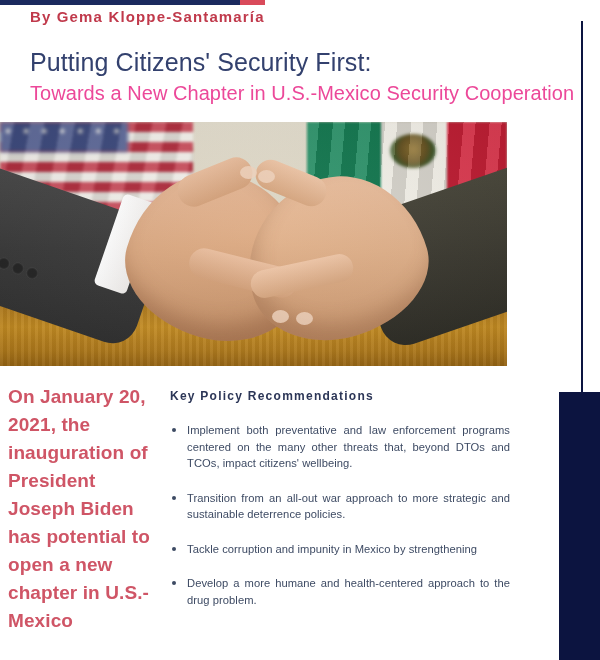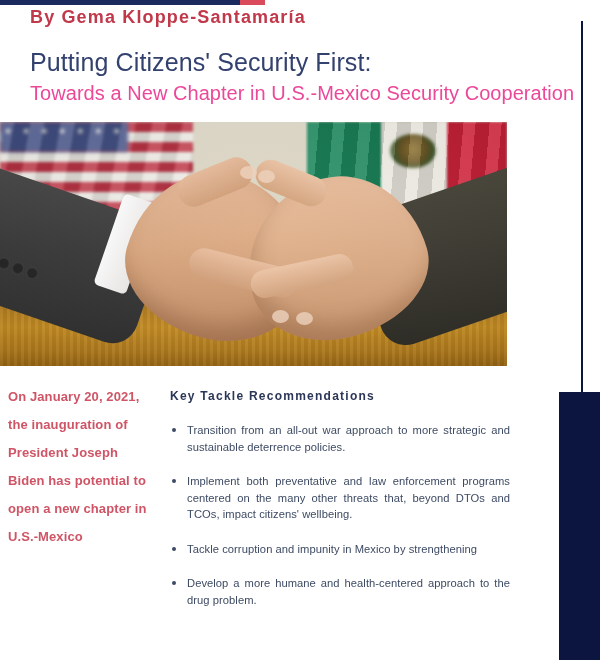--- a/index.html
+++ b/index.html
@@ -57,21 +57,21 @@
   }
 
   
   .header {
     position: absolute;
     left: 30px;
     top: 8px;
     width: 545px;
   }
   .byline {
-    font-size: 18px;
+    font-size: 15px;
     font-weight: bold;
     color: #c0394b;
     letter-spacing: 1.15px;
     line-height: 18px;
     margin: 0 0 21px 0;
     white-space: nowrap;
   }
   .title {
     font-size: 25px;
     font-weight: normal;
@@ -280,21 +280,21 @@
     position: absolute; inset: 0;
     background: radial-gradient(ellipse at 50% 45%, rgba(255,255,255,0.05) 0%, rgba(0,0,0,0.07) 100%);
   }
 
   
   .pull-quote {
     position: absolute;
     left: 8px;
     top: 383px;
     width: 142px;
-    font-size: 13px;
+    font-size: 19px;
     font-weight: bold;
     line-height: 28px;
     color: #cf5566;
     letter-spacing: 0.1px;
   }
 
   .recs {
     position: absolute;
     left: 170px;
     top: 388px;
@@ -391,20 +391,20 @@
     <div class="nail" style="left:272px;top:188px;"></div>
     <div class="nail" style="left:296px;top:190px;"></div>
 
     <div class="hero-soft"></div>
   </div>
 </div>
 
 <div class="pull-quote">On January 20, 2021, the inauguration of President Joseph Biden has potential to open a new chapter in U.S.-Mexico</div>
 
 <div class="recs">
-  <p class="recs-heading">Key Tackle Recommendations</p>
+  <p class="recs-heading">Key Policy Recommendations</p>
   <ul class="rec-list">
+      <li><span class="bullet-dot"></span><span>Implement both preventative and law enforcement programs centered on the many other threats that, beyond DTOs and TCOs, impact citizens' wellbeing.</span></li>
       <li><span class="bullet-dot"></span><span>Transition from an all-out war approach to more strategic and sustainable deterrence policies.</span></li>
-      <li><span class="bullet-dot"></span><span>Implement both preventative and law enforcement programs centered on the many other threats that, beyond DTOs and TCOs, impact citizens' wellbeing.</span></li>
       <li><span class="bullet-dot"></span><span>Tackle corruption and impunity in Mexico by strengthening</span></li>
       <li><span class="bullet-dot"></span><span>Develop a more humane and health-centered approach to the drug problem.</span></li>
     </ul>
 </div>
 
 </body></html>

